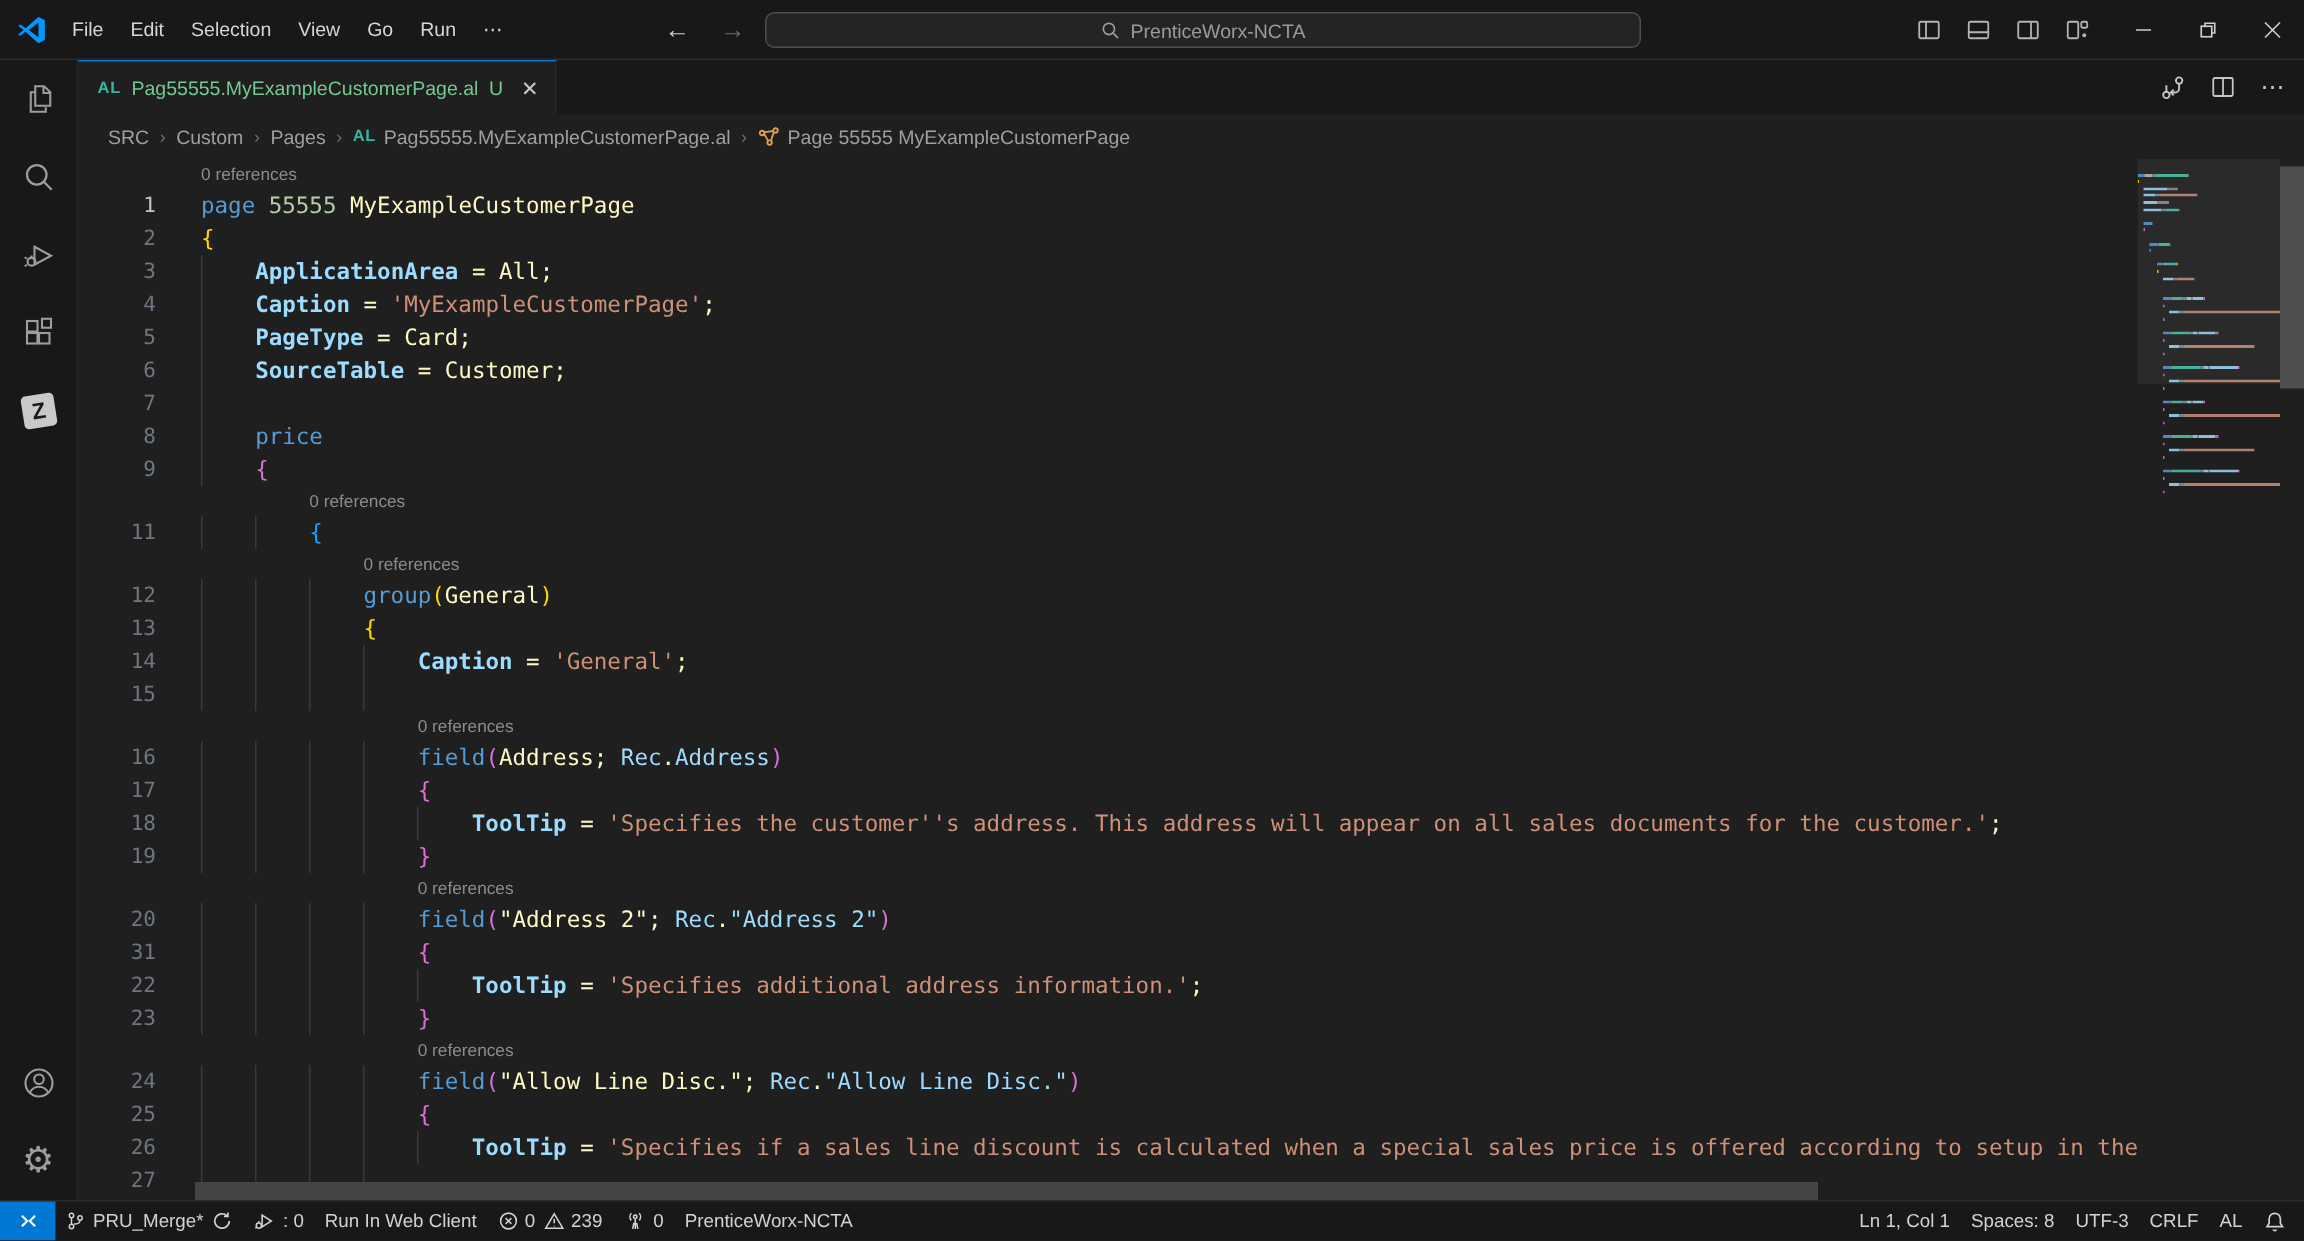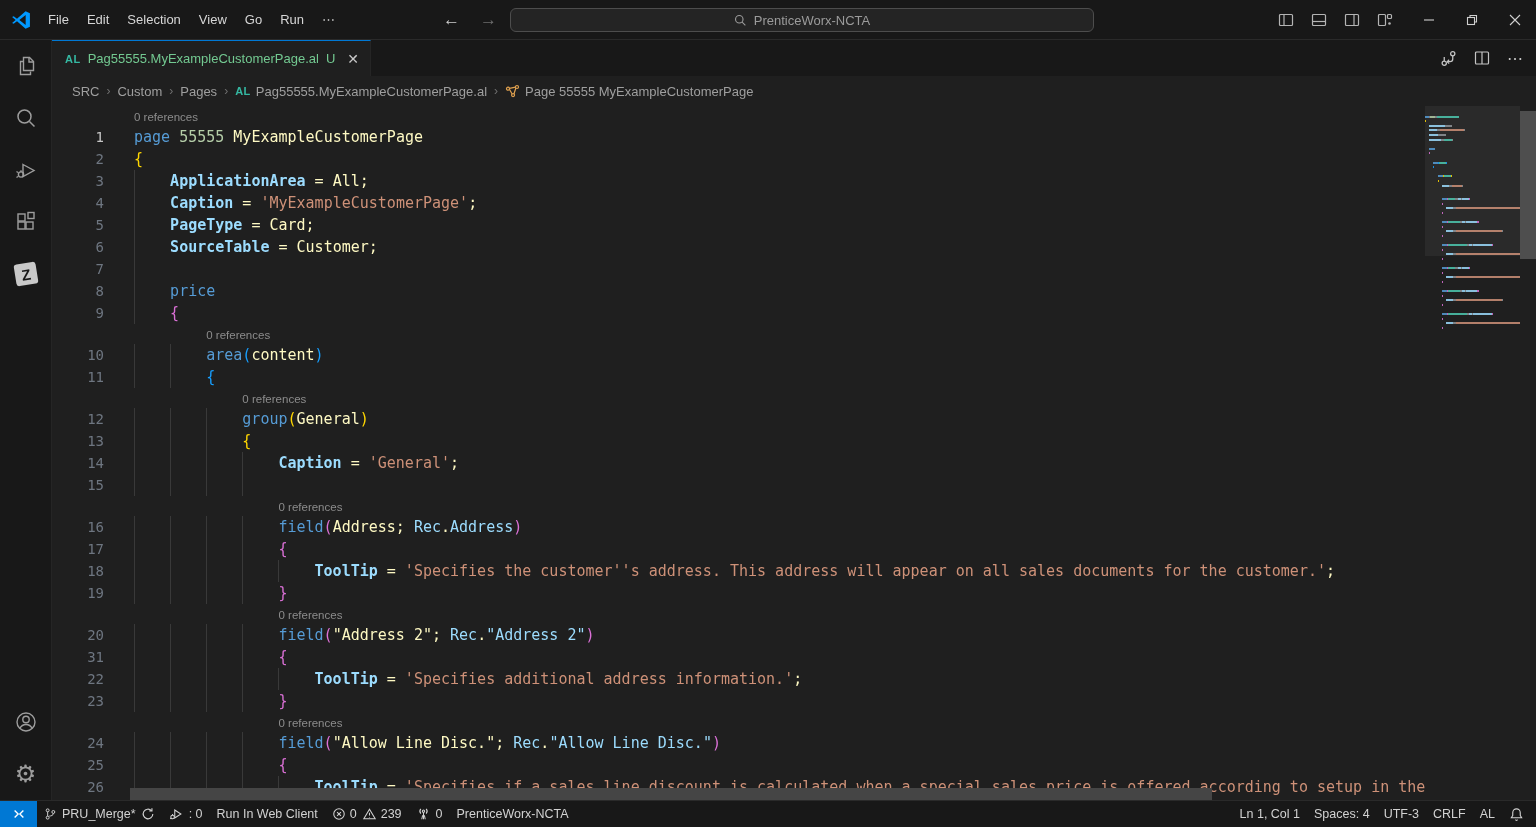--- a/index.html
+++ b/index.html
@@ -264,21 +264,20 @@
             <div class="crow"><span class="ln act">1</span><span class="cd"><span class="tk-kw">page</span><span class="tk-pl"> </span><span class="tk-nu">55555</span><span class="tk-pl"> </span><span class="tk-ty">MyExampleCustomerPage</span></span></div>
             <div class="crow"><span class="ln">2</span><span class="cd"><span class="tk-b1">{</span></span></div>
             <div class="crow"><span class="ln">3</span><span class="cd"><span class="ig"></span><span class="tk-pr">ApplicationArea</span><span class="tk-pl"> = All;</span></span></div>
             <div class="crow"><span class="ln">4</span><span class="cd"><span class="ig"></span><span class="tk-pr">Caption</span><span class="tk-pl"> = </span><span class="tk-st">'MyExampleCustomerPage'</span><span class="tk-pl">;</span></span></div>
             <div class="crow"><span class="ln">5</span><span class="cd"><span class="ig"></span><span class="tk-pr">PageType</span><span class="tk-pl"> = Card;</span></span></div>
             <div class="crow"><span class="ln">6</span><span class="cd"><span class="ig"></span><span class="tk-pr">SourceTable</span><span class="tk-pl"> = </span><span class="tk-ty">Customer</span><span class="tk-pl">;</span></span></div>
             <div class="crow"><span class="ln">7</span><span class="cd"><span class="ig"></span></span></div>
             <div class="crow"><span class="ln">8</span><span class="cd"><span class="ig"></span><span class="tk-kw">price</span></span></div>
             <div class="crow"><span class="ln">9</span><span class="cd"><span class="ig"></span><span class="tk-b2">{</span></span></div>
             <div class="crow lens"><span class="ln"></span><span class="cd" style="padding-left: 72.24px;">0 references</span></div>
-            <div class="crow"><span class="ln">10</span><span class="cd"><span class="ig"></span><span class="ig"></span><span class="tk-kw">area</span><span class="tk-b3">(</span><span class="tk-ty">content</span><span class="tk-b3">)</span></span></div>
             <div class="crow"><span class="ln">11</span><span class="cd"><span class="ig"></span><span class="ig"></span><span class="tk-b3">{</span></span></div>
             <div class="crow lens"><span class="ln"></span><span class="cd" style="padding-left: 108.36px;">0 references</span></div>
             <div class="crow"><span class="ln">12</span><span class="cd"><span class="ig"></span><span class="ig"></span><span class="ig"></span><span class="tk-kw">group</span><span class="tk-b1">(</span><span class="tk-ty">General</span><span class="tk-b1">)</span></span></div>
             <div class="crow"><span class="ln">13</span><span class="cd"><span class="ig"></span><span class="ig"></span><span class="ig"></span><span class="tk-b1">{</span></span></div>
             <div class="crow"><span class="ln">14</span><span class="cd"><span class="ig"></span><span class="ig"></span><span class="ig"></span><span class="ig"></span><span class="tk-pr">Caption</span><span class="tk-pl"> = </span><span class="tk-st">'General'</span><span class="tk-pl">;</span></span></div>
             <div class="crow"><span class="ln">15</span><span class="cd"><span class="ig"></span><span class="ig"></span><span class="ig"></span><span class="ig"></span></span></div>
             <div class="crow lens"><span class="ln"></span><span class="cd" style="padding-left: 144.48px;">0 references</span></div>
             <div class="crow"><span class="ln">16</span><span class="cd"><span class="ig"></span><span class="ig"></span><span class="ig"></span><span class="ig"></span><span class="tk-kw">field</span><span class="tk-b2">(</span><span class="tk-ty">Address</span><span class="tk-pl">; </span><span class="tk-vr">Rec</span><span class="tk-pl">.</span><span class="tk-vr">Address</span><span class="tk-b2">)</span></span></div>
             <div class="crow"><span class="ln">17</span><span class="cd"><span class="ig"></span><span class="ig"></span><span class="ig"></span><span class="ig"></span><span class="tk-b2">{</span></span></div>
             <div class="crow"><span class="ln">18</span><span class="cd"><span class="ig"></span><span class="ig"></span><span class="ig"></span><span class="ig"></span><span class="ig"></span><span class="tk-pr">ToolTip</span><span class="tk-pl"> = </span><span class="tk-st">'Specifies the customer''s address. This address will appear on all sales documents for the customer.'</span><span class="tk-pl">;</span></span></div>
@@ -420,21 +419,21 @@
           <path d="M5 7.5a4 4 0 0 1 0-5.4M11 2.1a4 4 0 0 1 0 5.4"></path>
         </svg>
       </span>
     <span>0</span>
   </div>
   <div class="sb-item">
     <span>PrenticeWorx-NCTA</span>
   </div>
   <div class="sb-right">
     <span class="sb-item">Ln 1, Col 1</span>
-    <span class="sb-item">Spaces: 4</span>
+    <span class="sb-item">Spaces: 8</span>
     <span class="sb-item">UTF-3</span>
     <span class="sb-item">CRLF</span>
     <span class="sb-item">AL</span>
     <span class="sb-item" style="padding-right:12px">
       <svg width="15" height="15" viewBox="0 0 16 16" fill="none" stroke="currentColor" stroke-width="1.2">
           <path d="M8 2a4 4 0 0 1 4 4v3l1.5 2.5h-11L4 9V6a4 4 0 0 1 4-4z"></path>
           <path d="M6.8 13.5a1.3 1.3 0 0 0 2.4 0"></path>
         </svg>
     </span>
   </div>

